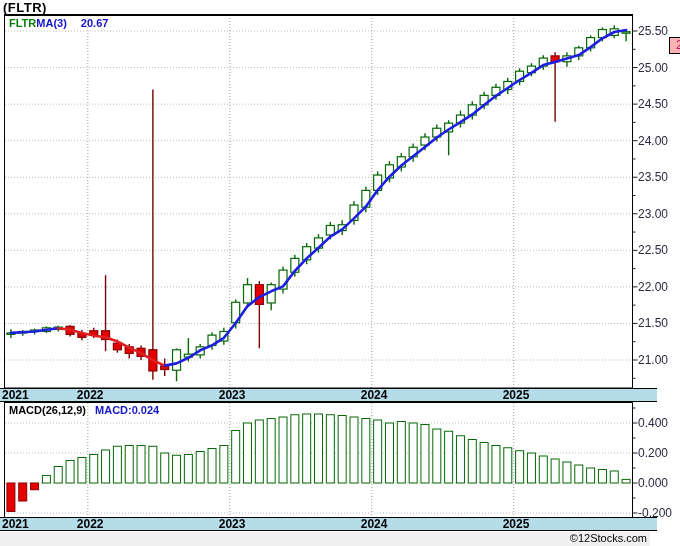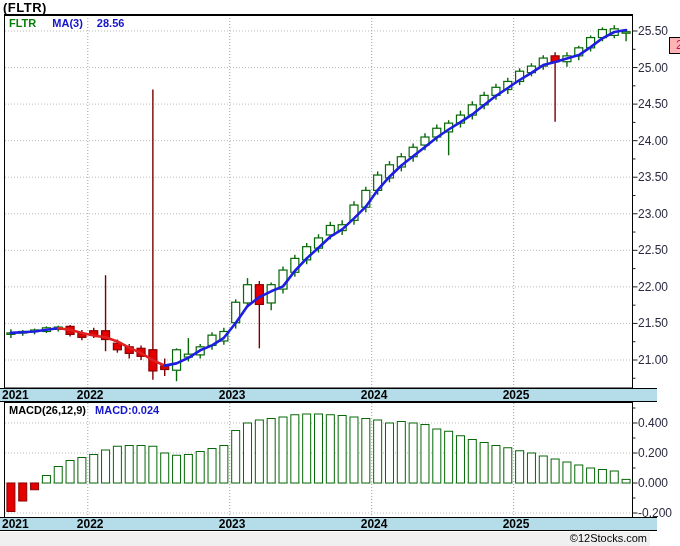--- a/index.html
+++ b/index.html
@@ -1,21 +1,21 @@
 <!DOCTYPE html>
 <html><head>
 <meta charset="utf-8">
 <style>
   html,body{margin:0;padding:0;background:#ffffff;}
   body{font-family:"Liberation Sans",sans-serif;}
   .page{position:relative;width:680px;height:546px;background:#ffffff;overflow:hidden;}
   #chart-svg{position:absolute;left:0;top:0;z-index:1;}
   .title{position:absolute;left:3px;top:0px;z-index:3;font-size:13px;font-weight:bold;color:#000;letter-spacing:0.5px;text-align:center;}
   .legend-main{position:absolute;left:9px;top:17px;z-index:3;font-size:11px;font-weight:bold;white-space:nowrap;}
-  .legend-main .sym{color:#077d07;margin-right:16px;}
+  .legend-main .sym{color:#077d07;}
   .legend-main .ma{color:#1515cc;margin-right:14px;}
   .legend-main .val{color:#1515cc;}
   .price-badge{position:absolute;left:669px;top:37px;z-index:3;width:42px;height:15px;background:#ffb3b3;border:1px solid #000;font-size:12px;line-height:15px;text-align:center;color:#be185d;}
   .xband{position:absolute;left:0;width:657px;height:12px;z-index:2;background:#b5dce9;border-top:1px solid #000;border-bottom:1px solid #000;font-size:12px;font-weight:bold;color:#000;}
   .band-main{top:388px;}
   .band-macd{top:517px;}
   .xband span{position:absolute;top:0;line-height:12px;}
   .legend-macd{position:absolute;left:9px;top:404px;z-index:3;font-size:11px;font-weight:bold;white-space:nowrap;}
   .legend-macd .name{color:#000;margin-right:9px;}
   .legend-macd .val{color:#1515cc;}
@@ -266,21 +266,21 @@
         <text x="638" y="427" font-size="12" fill="#29293f" font-family="&quot;Liberation Sans&quot;,sans-serif">0.400</text>
         <text x="638" y="457" font-size="12" fill="#29293f" font-family="&quot;Liberation Sans&quot;,sans-serif">0.200</text>
         <text x="638" y="487" font-size="12" fill="#29293f" font-family="&quot;Liberation Sans&quot;,sans-serif">0.000</text>
         <text x="638" y="517" font-size="12" fill="#29293f" font-family="&quot;Liberation Sans&quot;,sans-serif">-0.200</text>
       </g>
     </svg>
 
   <div class="title">(FLTR)</div>
 
   <div class="legend-main">
-    <span class="sym">FLTR</span><span class="ma">MA(3)</span><span class="val">28.56</span>
+    <span class="sym">FLTR</span><span class="ma">MA(3)</span><span class="val">20.67</span>
   </div>
 
   <div class="price-badge">25.49</div>
 
   <div class="xband band-main">
       <span style="left: 2px;">2021</span>
       <span style="left: 76.8113px;">2022</span>
       <span style="left: 218.774px;">2023</span>
       <span style="left: 360.736px;">2024</span>
       <span style="left: 502.698px;">2025</span>

